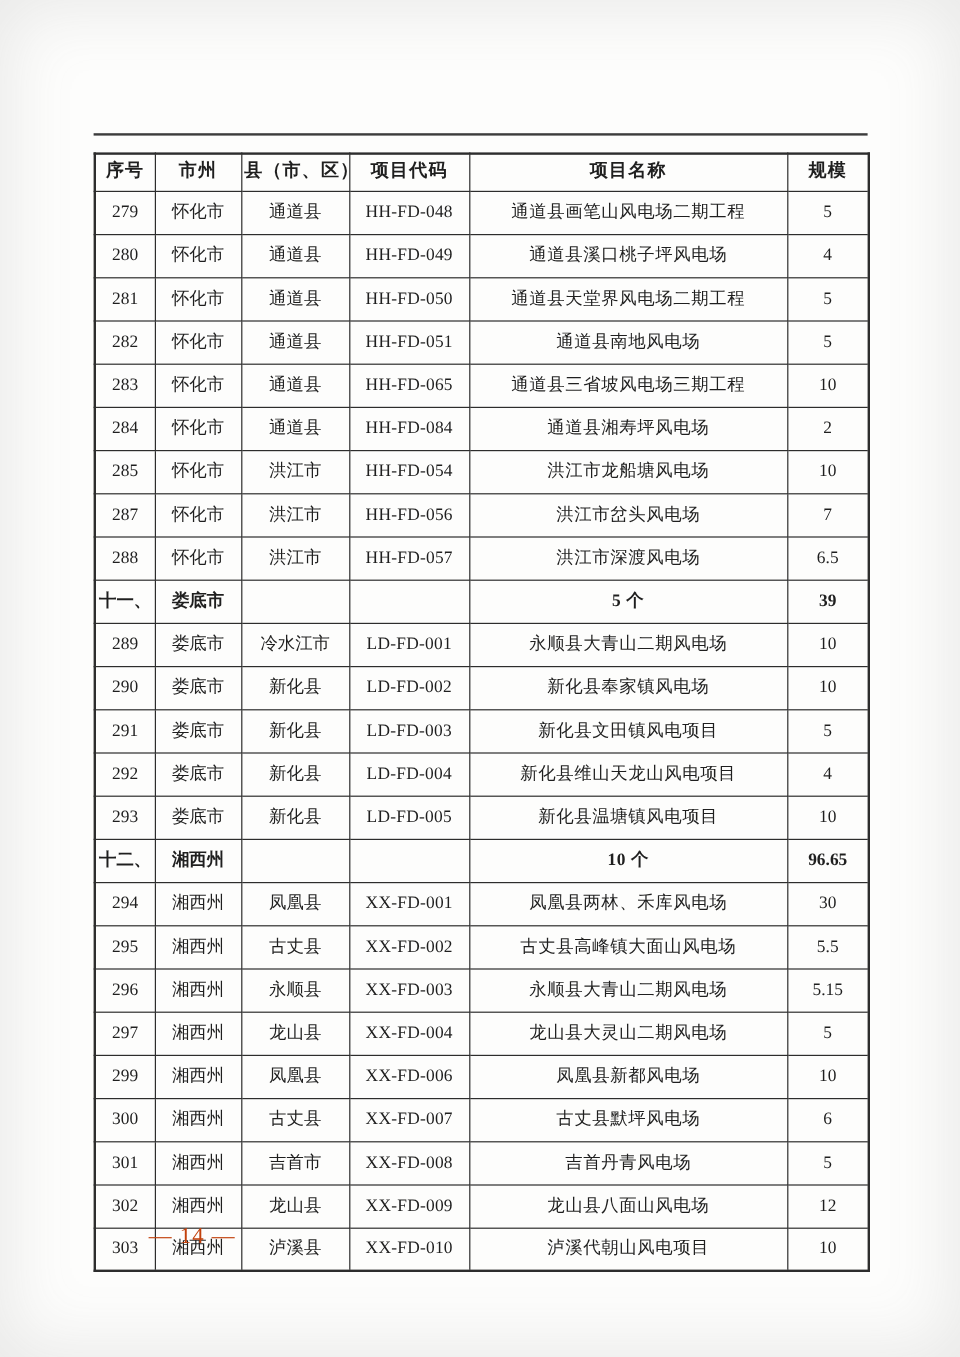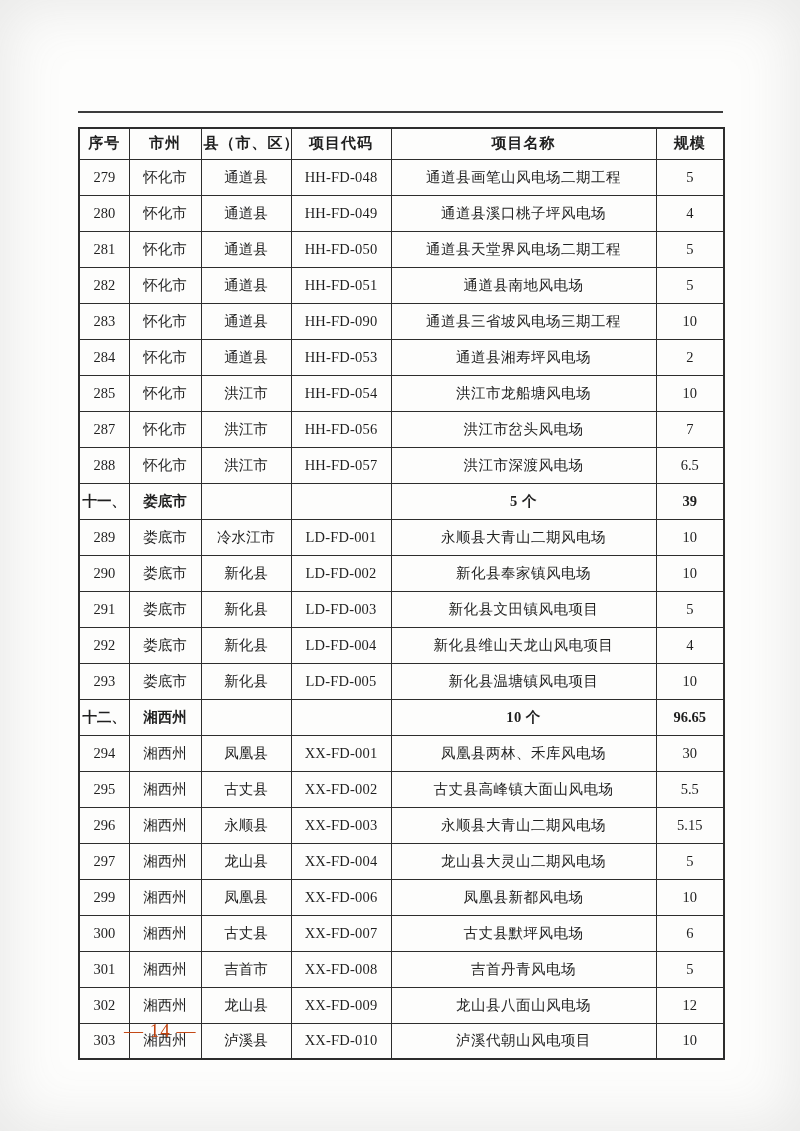--- a/index.html
+++ b/index.html
@@ -122,29 +122,29 @@
         <td class="cell-city">怀化市</td>
         <td class="cell-county">通道县</td>
         <td class="cell-code">HH-FD-051</td>
         <td class="cell-name">通道县南地风电场</td>
         <td class="cell-scale">5</td>
       </tr>
       <tr class="data-row">
         <td class="cell-no">283</td>
         <td class="cell-city">怀化市</td>
         <td class="cell-county">通道县</td>
-        <td class="cell-code">HH-FD-090</td>
+        <td class="cell-code">HH-FD-065</td>
         <td class="cell-name">通道县三省坡风电场三期工程</td>
         <td class="cell-scale">10</td>
       </tr>
       <tr class="data-row">
         <td class="cell-no">284</td>
         <td class="cell-city">怀化市</td>
         <td class="cell-county">通道县</td>
-        <td class="cell-code">HH-FD-053</td>
+        <td class="cell-code">HH-FD-084</td>
         <td class="cell-name">通道县湘寿坪风电场</td>
         <td class="cell-scale">2</td>
       </tr>
       <tr class="data-row">
         <td class="cell-no">285</td>
         <td class="cell-city">怀化市</td>
         <td class="cell-county">洪江市</td>
         <td class="cell-code">HH-FD-054</td>
         <td class="cell-name">洪江市龙船塘风电场</td>
         <td class="cell-scale">10</td>

